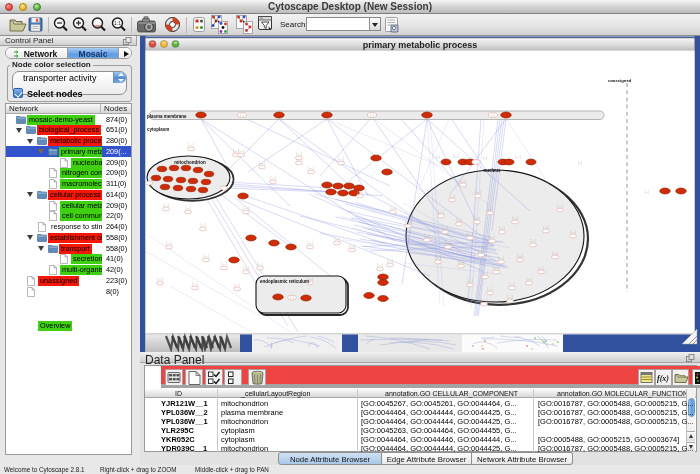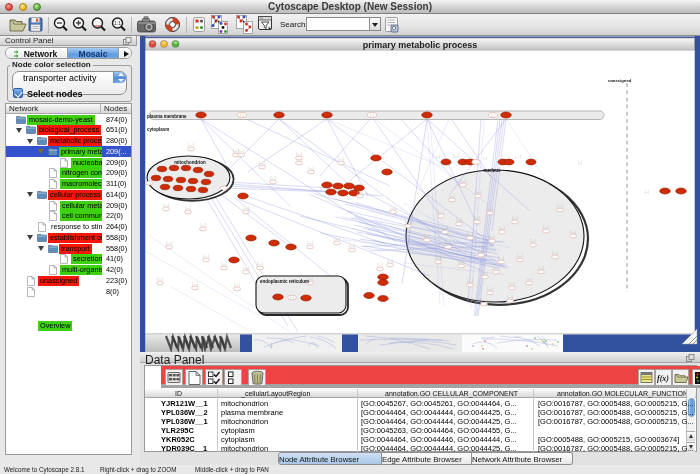--- a/index.html
+++ b/index.html
@@ -89,21 +89,21 @@
 #dp-colhead span { position:absolute; top:1px; }
 .dprow { position:absolute; left:0; width:551px; height:9px; font-size:7.5px; color:#000; white-space:nowrap; }
 .dprow b { position:absolute; left:16px; top:0; }
 .dprow .c2 { position:absolute; left:76px; top:0; }
 .dprow .c3 { position:absolute; left:216px; top:0; }
 .dprow .c4 { position:absolute; left:393px; top:0; }
 .dpsep { position:absolute; top:23px; width:1px; height:63px; background:#c9c9c9; }
 
 
 #btabs { left:278px; top:452px; height:13px; font-size:7.8px; color:#111; }
-.btab { position:absolute; top:0; height:13px; line-height:13px; text-align:left;
+.btab { position:absolute; top:0; height:13px; line-height:13px; text-align:center;
   background:linear-gradient(#fdfdfd,#e8e8e8); border:1px solid #8f8f8f; }
 #bt1 { left:0; width:104px; background:linear-gradient(#cfe0f2,#a8c8e8); border-radius:3px 0 0 3px;}
 #bt2 { left:104px; width:90px; border-left:none; }
 #bt3 { left:194px; width:101px; border-left:none; border-radius:0 3px 3px 0;}
 </style>
 </head>
 <body>
 <div id="app">
 
   <div id="titlebar" class="abs">

